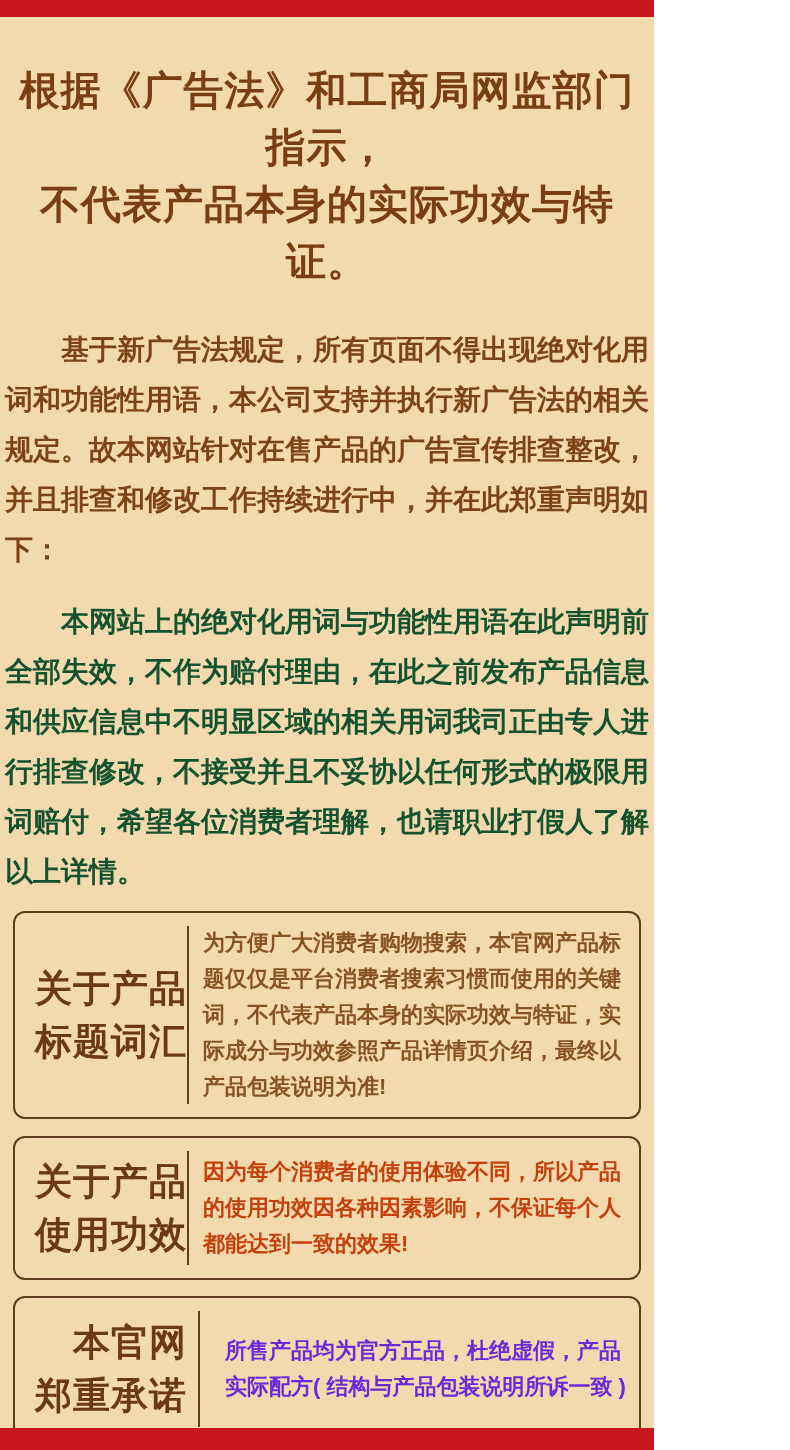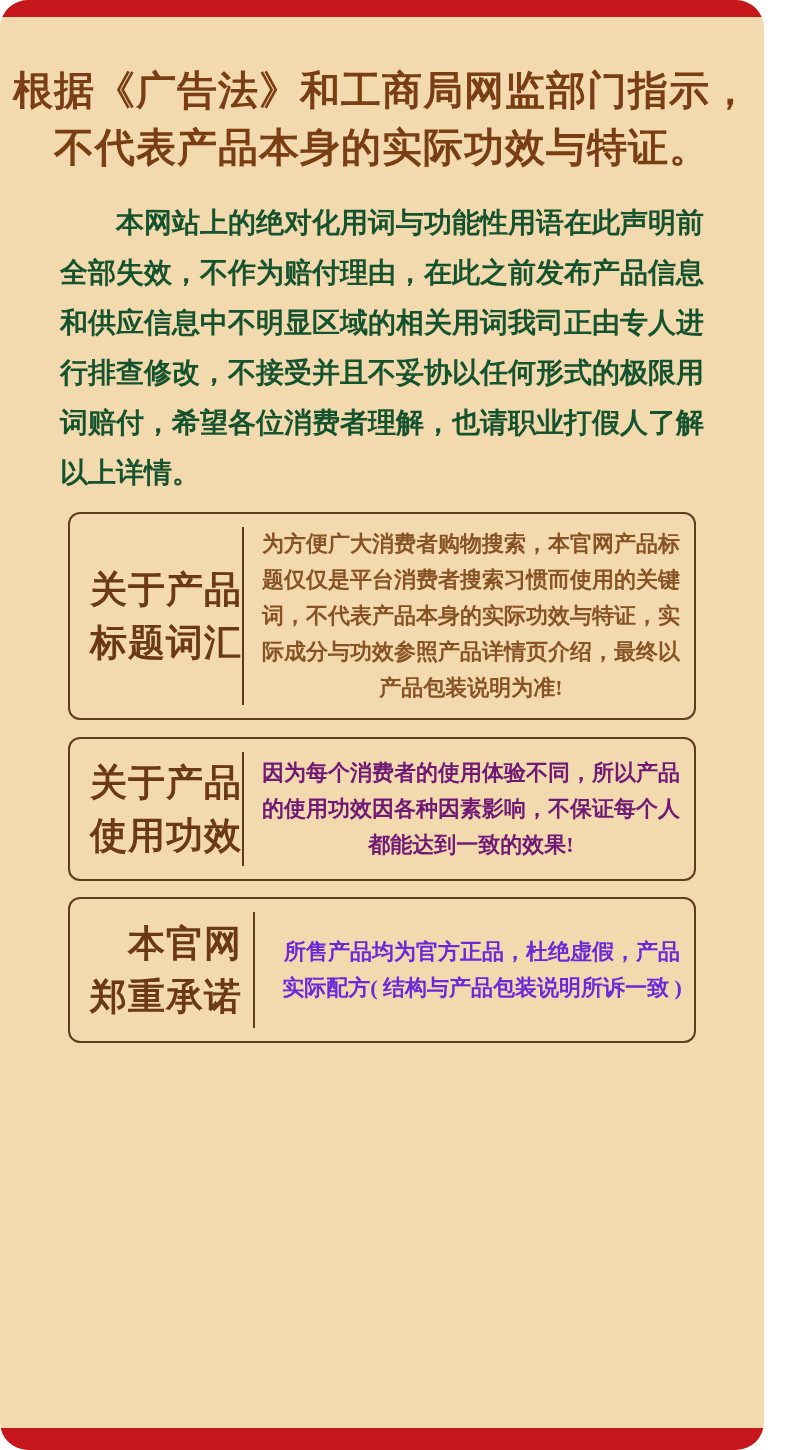--- a/index.html
+++ b/index.html
@@ -1,22 +1,21 @@
 <!DOCTYPE html>
 <html><head>
 <meta charset="utf-8">
 <style>
   html,body{margin:0;padding:0;}
   .page{
     position:relative;
-    width:764px;height:1450px;
+    width:654px;height:1450px;
     background:#f2d9ae;
     overflow:hidden;
     font-family:"Liberation Serif","DejaVu Serif",serif;
-    border-radius:28px;
   }
   .bar{position:absolute;left:0;width:790px;}
   .bar.top{top:0;height:17px;}
   .bar.bottom{bottom:0;height:22px;}
 
   .title{
     margin:62px 0 0 0;
     text-align:center;
     font-size:40px;
     font-weight:bold;
@@ -63,25 +62,25 @@
   .box-divider{
     width:2px;
     flex:0 0 2px;
     align-self:stretch;
     margin:13px 0;
     background:#5f3c1d;
   }
   .box-text{
     flex:1;
     padding:12px 10px 12px 14px;
-    font-family:Liberation Serif, serif;
+    font-family:Liberation Sans, sans-serif;
     font-size:22px;
     font-weight:600;
     line-height:36px;
-    text-align:center;
+    text-align:left;
   }
 
   .footer{
     margin-top:28px;
     text-align:center;
     font-size:29px;
     font-weight:bold;
     line-height:40px;
   }
   .footer div{display:block;}
@@ -91,41 +90,42 @@
 
 <div class="page" style="background: rgb(242, 217, 174);">
 
   <div class="bar top" style="background: rgb(198, 23, 29);"></div>
 
   <h1 class="title" style="color: rgb(122, 62, 20);">
     <span>根据《广告法》和工商局网监部门指示，</span>
     <span>不代表产品本身的实际功效与特证。</span>
   </h1>
 
+  <p class="para p1" style="color: rgb(124, 67, 24);">基于新广告法规定，所有页面不得出现绝对化用词和功能性用语，本公司支持并执行新广告法的相关规定。故本网站针对在售产品的广告宣传排查整改，并且排查和修改工作持续进行中，并在此郑重声明如下：</p>
 
   <p class="para p2" style="color: #14532d;">本网站上的绝对化用词与功能性用语在此声明前全部失效，不作为赔付理由，在此之前发布产品信息和供应信息中不明显区域的相关用词我司正由专人进行排查修改，不接受并且不妥协以任何形式的极限用词赔付，希望各位消费者理解，也请职业打假人了解以上详情。</p>
 
   <div class="boxes">
 
     <div class="notice-box b1" style="border-color: rgb(95, 60, 29);">
       <div class="box-label" style="color: rgb(107, 57, 22);">
         <span>关于产品</span>
         <span>标题词汇</span>
       </div>
       <div class="box-divider" style="background: rgb(95, 60, 29);"></div>
       <div class="box-text" style="color: rgb(135, 83, 37);">为方便广大消费者购物搜索，本官网产品标题仅仅是平台消费者搜索习惯而使用的关键词，不代表产品本身的实际功效与特证，实际成分与功效参照产品详情页介绍，最终以产品包装说明为准!</div>
     </div>
 
     <div class="notice-box b2" style="border-color: rgb(95, 60, 29);">
       <div class="box-label" style="color: rgb(107, 57, 22);">
         <span>关于产品</span>
         <span>使用功效</span>
       </div>
       <div class="box-divider" style="background: rgb(95, 60, 29);"></div>
-      <div class="box-text" style="color: #701a75;">因为每个消费者的使用体验不同，所以产品的使用功效因各种因素影响，不保证每个人都能达到一致的效果!</div>
+      <div class="box-text" style="color: #c2410c;">因为每个消费者的使用体验不同，所以产品的使用功效因各种因素影响，不保证每个人都能达到一致的效果!</div>
     </div>
 
     <div class="notice-box b3" style="border-color: rgb(95, 60, 29); gap: 11px;">
       <div class="box-label" style="color: rgb(107, 57, 22);">
         <span>本官网</span>
         <span>郑重承诺</span>
       </div>
       <div class="box-divider" style="background: rgb(95, 60, 29);"></div>
       <div class="box-text" style="color: #6d28d9;">所售产品均为官方正品，杜绝虚假，产品实际配方( 结构与产品包装说明所诉一致 )</div>
     </div>

